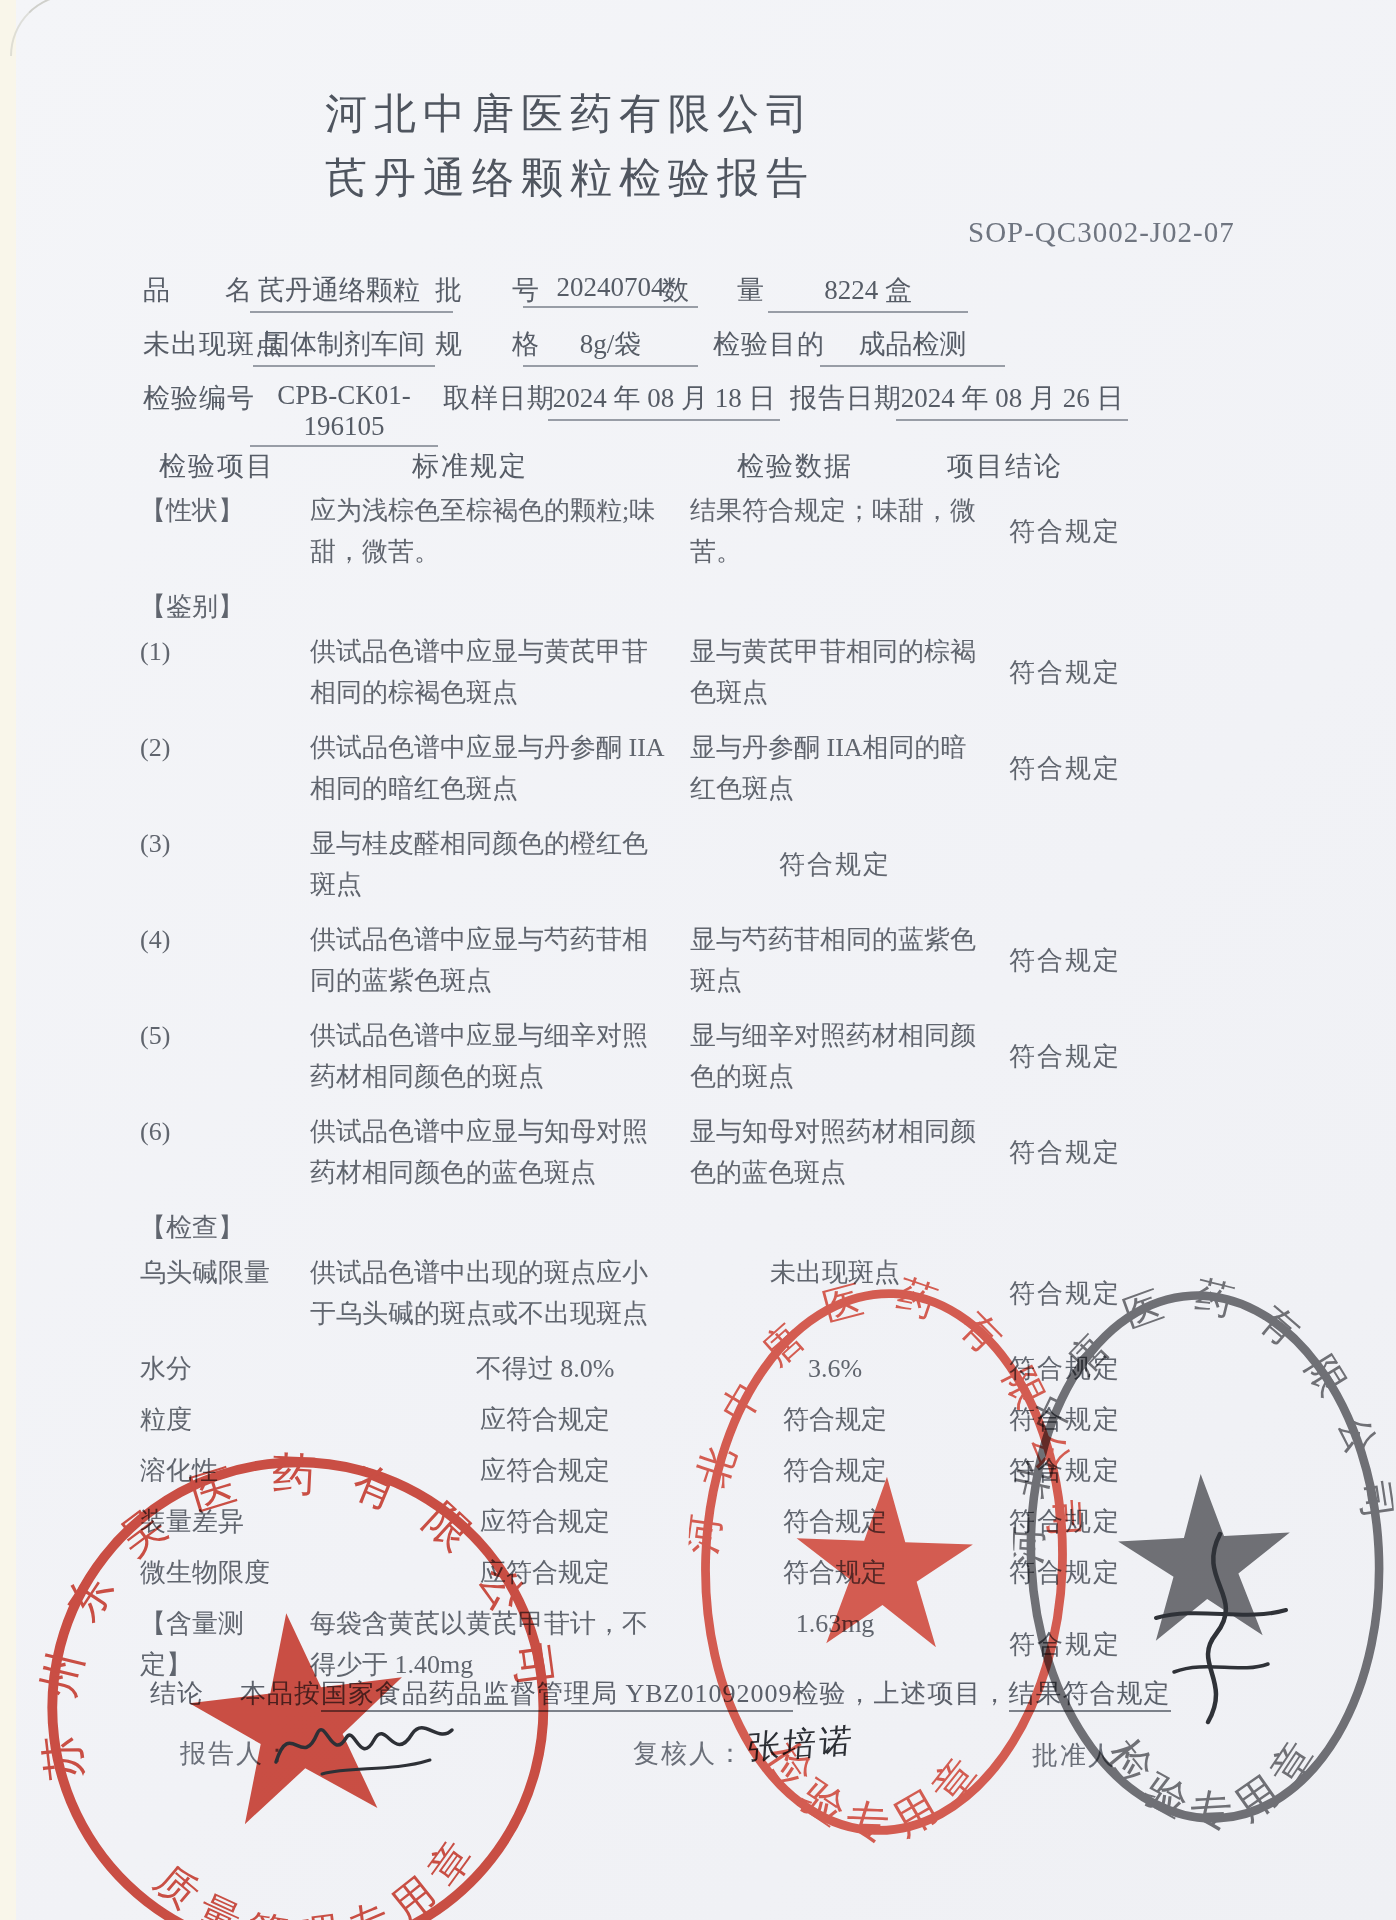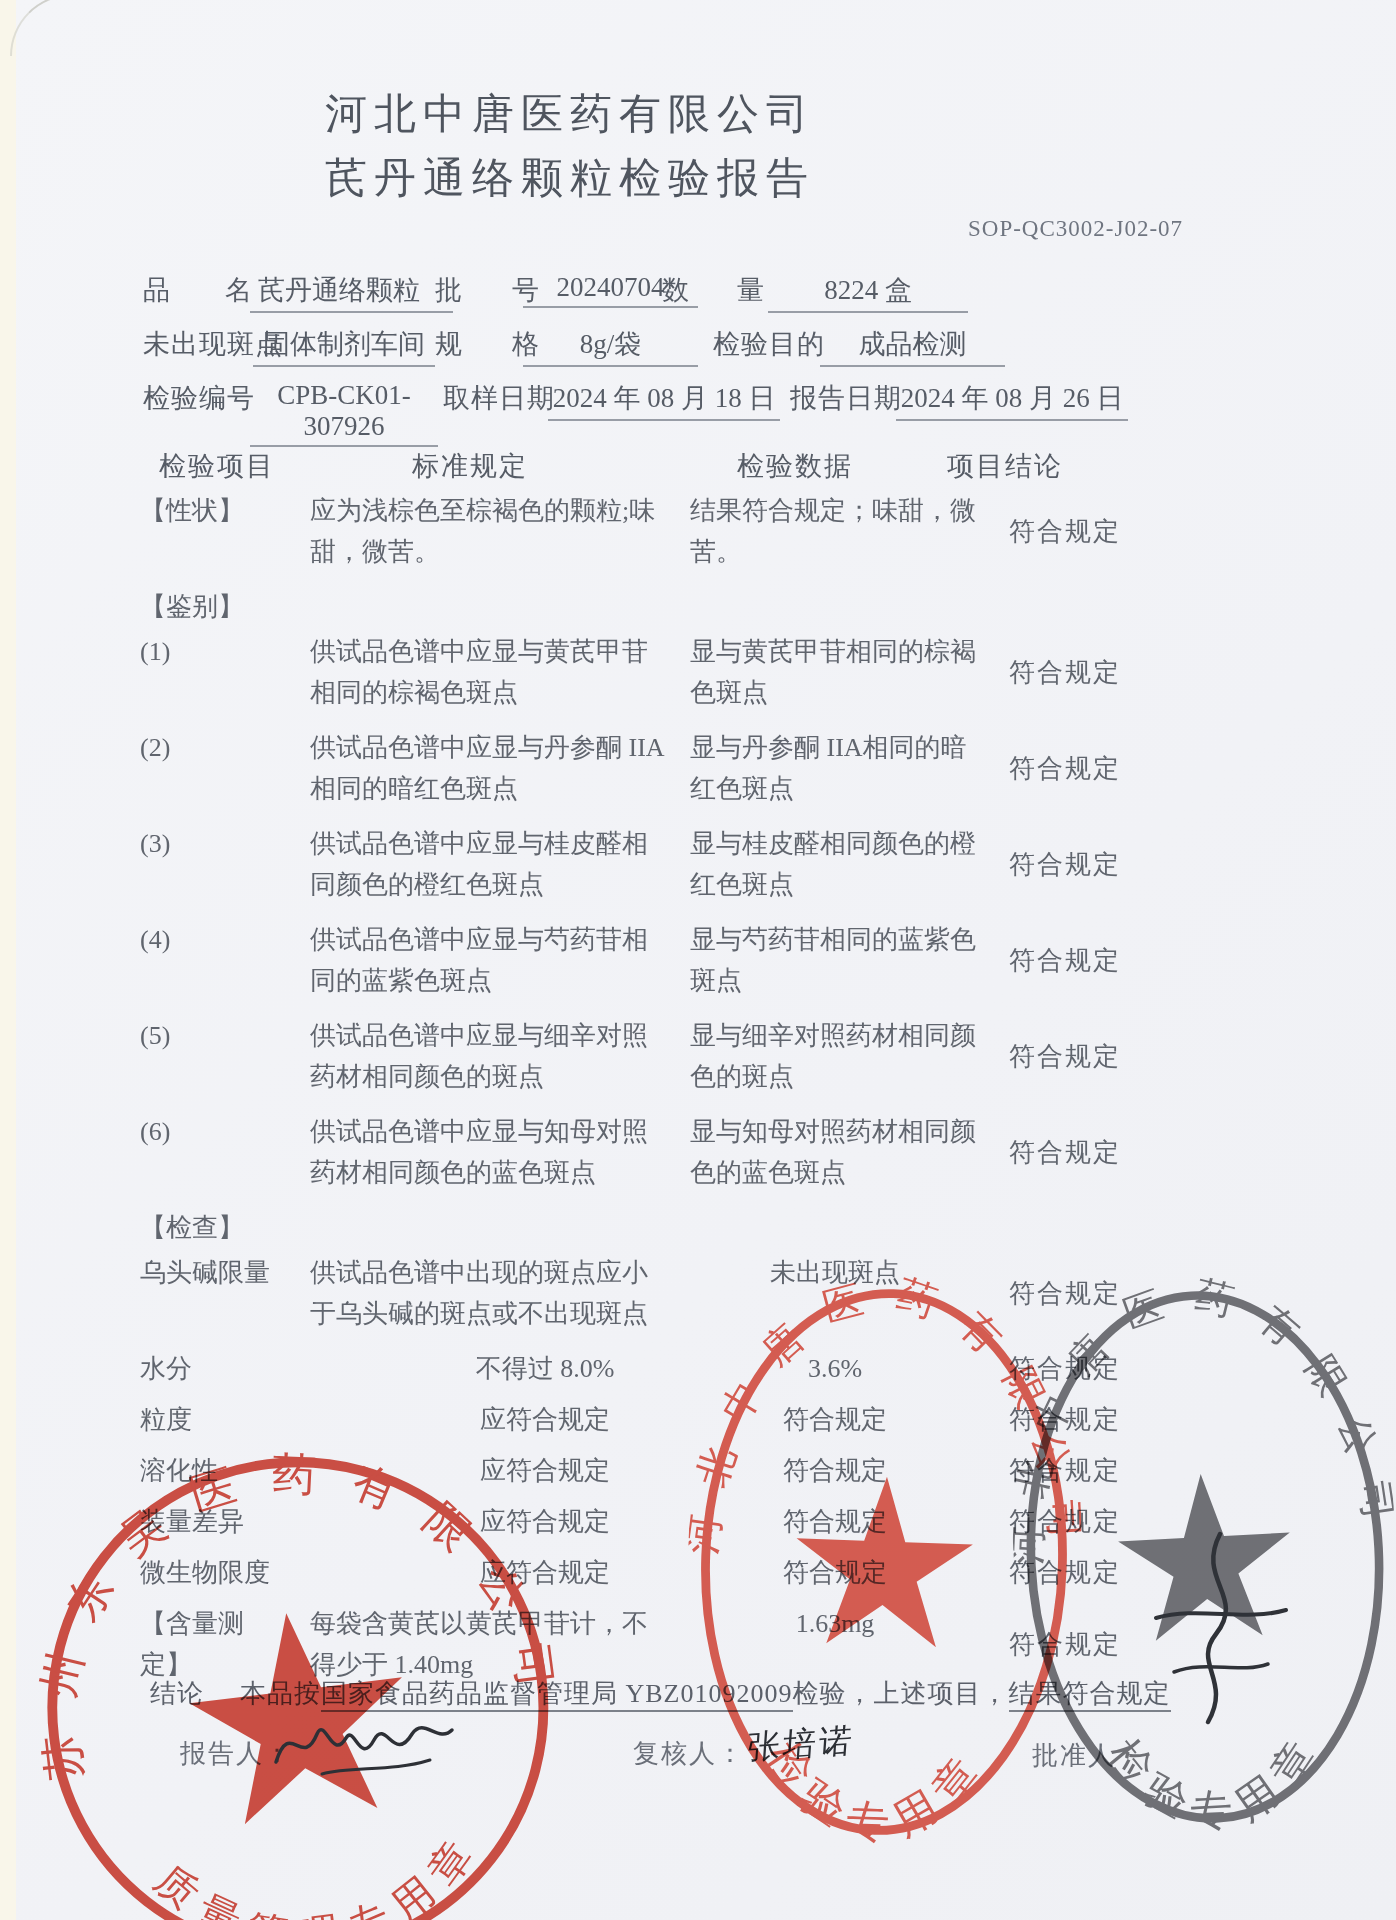--- a/index.html
+++ b/index.html
@@ -4,21 +4,21 @@
 <style>
   html,body{margin:0;padding:0;background:#e9eae8;}
   .page{position:relative;width:1396px;height:1920px;overflow:hidden;
         background:linear-gradient(135deg,#f4f5f8 0%,#f1f2f6 60%,#eff0f4 100%);
         font-family:"Liberation Serif","DejaVu Serif",serif;color:#5d636d;}
   .edge-strip{position:absolute;left:0;top:0;width:16px;height:100%;background:#f9f6ea;}
   .corner-arc{position:absolute;left:10px;top:-6px;width:120px;height:60px;
         border-top-left-radius:70px;border-top:2px solid #b8b8ae;border-left:2px solid #cfcfc6;opacity:.6;}
   .t{position:absolute;white-space:nowrap;}
   .title{width:800px;left:170px;text-align:center;font-size:42px;letter-spacing:7px;color:#4f555f;}
-  .doc-code{left:968px;top:216px;font-size:23px;letter-spacing:1px;color:#6f7580;}
+  .doc-code{left:968px;top:216px;font-size:29px;letter-spacing:1px;color:#6f7580;}
   .lbl{font-size:27px;letter-spacing:1px;color:#575d67;}
   .pair{display:flex;justify-content:space-between;}
   .val{position:absolute;font-size:27px;color:#565c66;text-align:center;
        border-bottom:2px solid #989da6;padding-bottom:3px;}
   .val.left{text-align:left;padding-left:8px;margin-left:10px;}
   
   .thead,.row{display:grid;grid-template-columns:150px 360px 290px 130px;}
   .thead{position:absolute;left:140px;top:448px;width:930px;font-size:27px;color:#565c66;}
   .thead .h{text-align:center;letter-spacing:2px;}
   .thead .h:first-child{text-align:center;padding-left:4px;}
@@ -74,21 +74,21 @@
   <div class="val" style="left:253px;top:326px;width:182px">固体制剂车间</div>
   <div class="t lbl pair" style="left:435px;top:326px;width:105px">
     <span>规</span>
       <span>格</span>
   </div>
   <div class="val" style="left:523px;top:326px;width:175px">8g/袋</div>
   <div class="t lbl" style="left:713px;top:326px">检验目的</div>
   <div class="val" style="left:820px;top:326px;width:185px">成品检测</div>
 
   <div class="t lbl" style="left:143px;top:380px">检验编号</div>
-  <div class="val" style="left:250px;top:380px;width:188px">CPB-CK01-307926</div>
+  <div class="val" style="left:250px;top:380px;width:188px">CPB-CK01-196105</div>
   <div class="t lbl" style="left:443px;top:380px">取样日期</div>
   <div class="val" style="left:548px;top:380px;width:232px">2024 年 08 月 18 日</div>
   <div class="t lbl" style="left:790px;top:380px">报告日期</div>
   <div class="val" style="left:896px;top:380px;width:232px">2024 年 08 月 26 日</div>
 
   <div class="thead">
     <div class="h">检验项目</div>
     <div class="h">标准规定</div>
     <div class="h">检验数据</div>
     <div class="h">项目结论</div>
@@ -114,21 +114,20 @@
       <div class="cell-result">符合规定</div>
     </div>
       <div class="row">
       <div class="cell-item">(2)</div>
       <div class="cell-std">供试品色谱中应显与丹参酮 IIA相同的暗红色斑点</div>
       <div class="cell-data">显与丹参酮 IIA相同的暗红色斑点</div>
       <div class="cell-result">符合规定</div>
     </div>
       <div class="row">
       <div class="cell-item">(3)</div>
-      <div class="cell-std">供试品色谱中应显与桂皮醛相同颜色的橙红色斑点</div>
       <div class="cell-data">显与桂皮醛相同颜色的橙红色斑点</div>
       <div class="cell-result">符合规定</div>
     </div>
       <div class="row">
       <div class="cell-item">(4)</div>
       <div class="cell-std">供试品色谱中应显与芍药苷相同的蓝紫色斑点</div>
       <div class="cell-data">显与芍药苷相同的蓝紫色斑点</div>
       <div class="cell-result">符合规定</div>
     </div>
       <div class="row">

